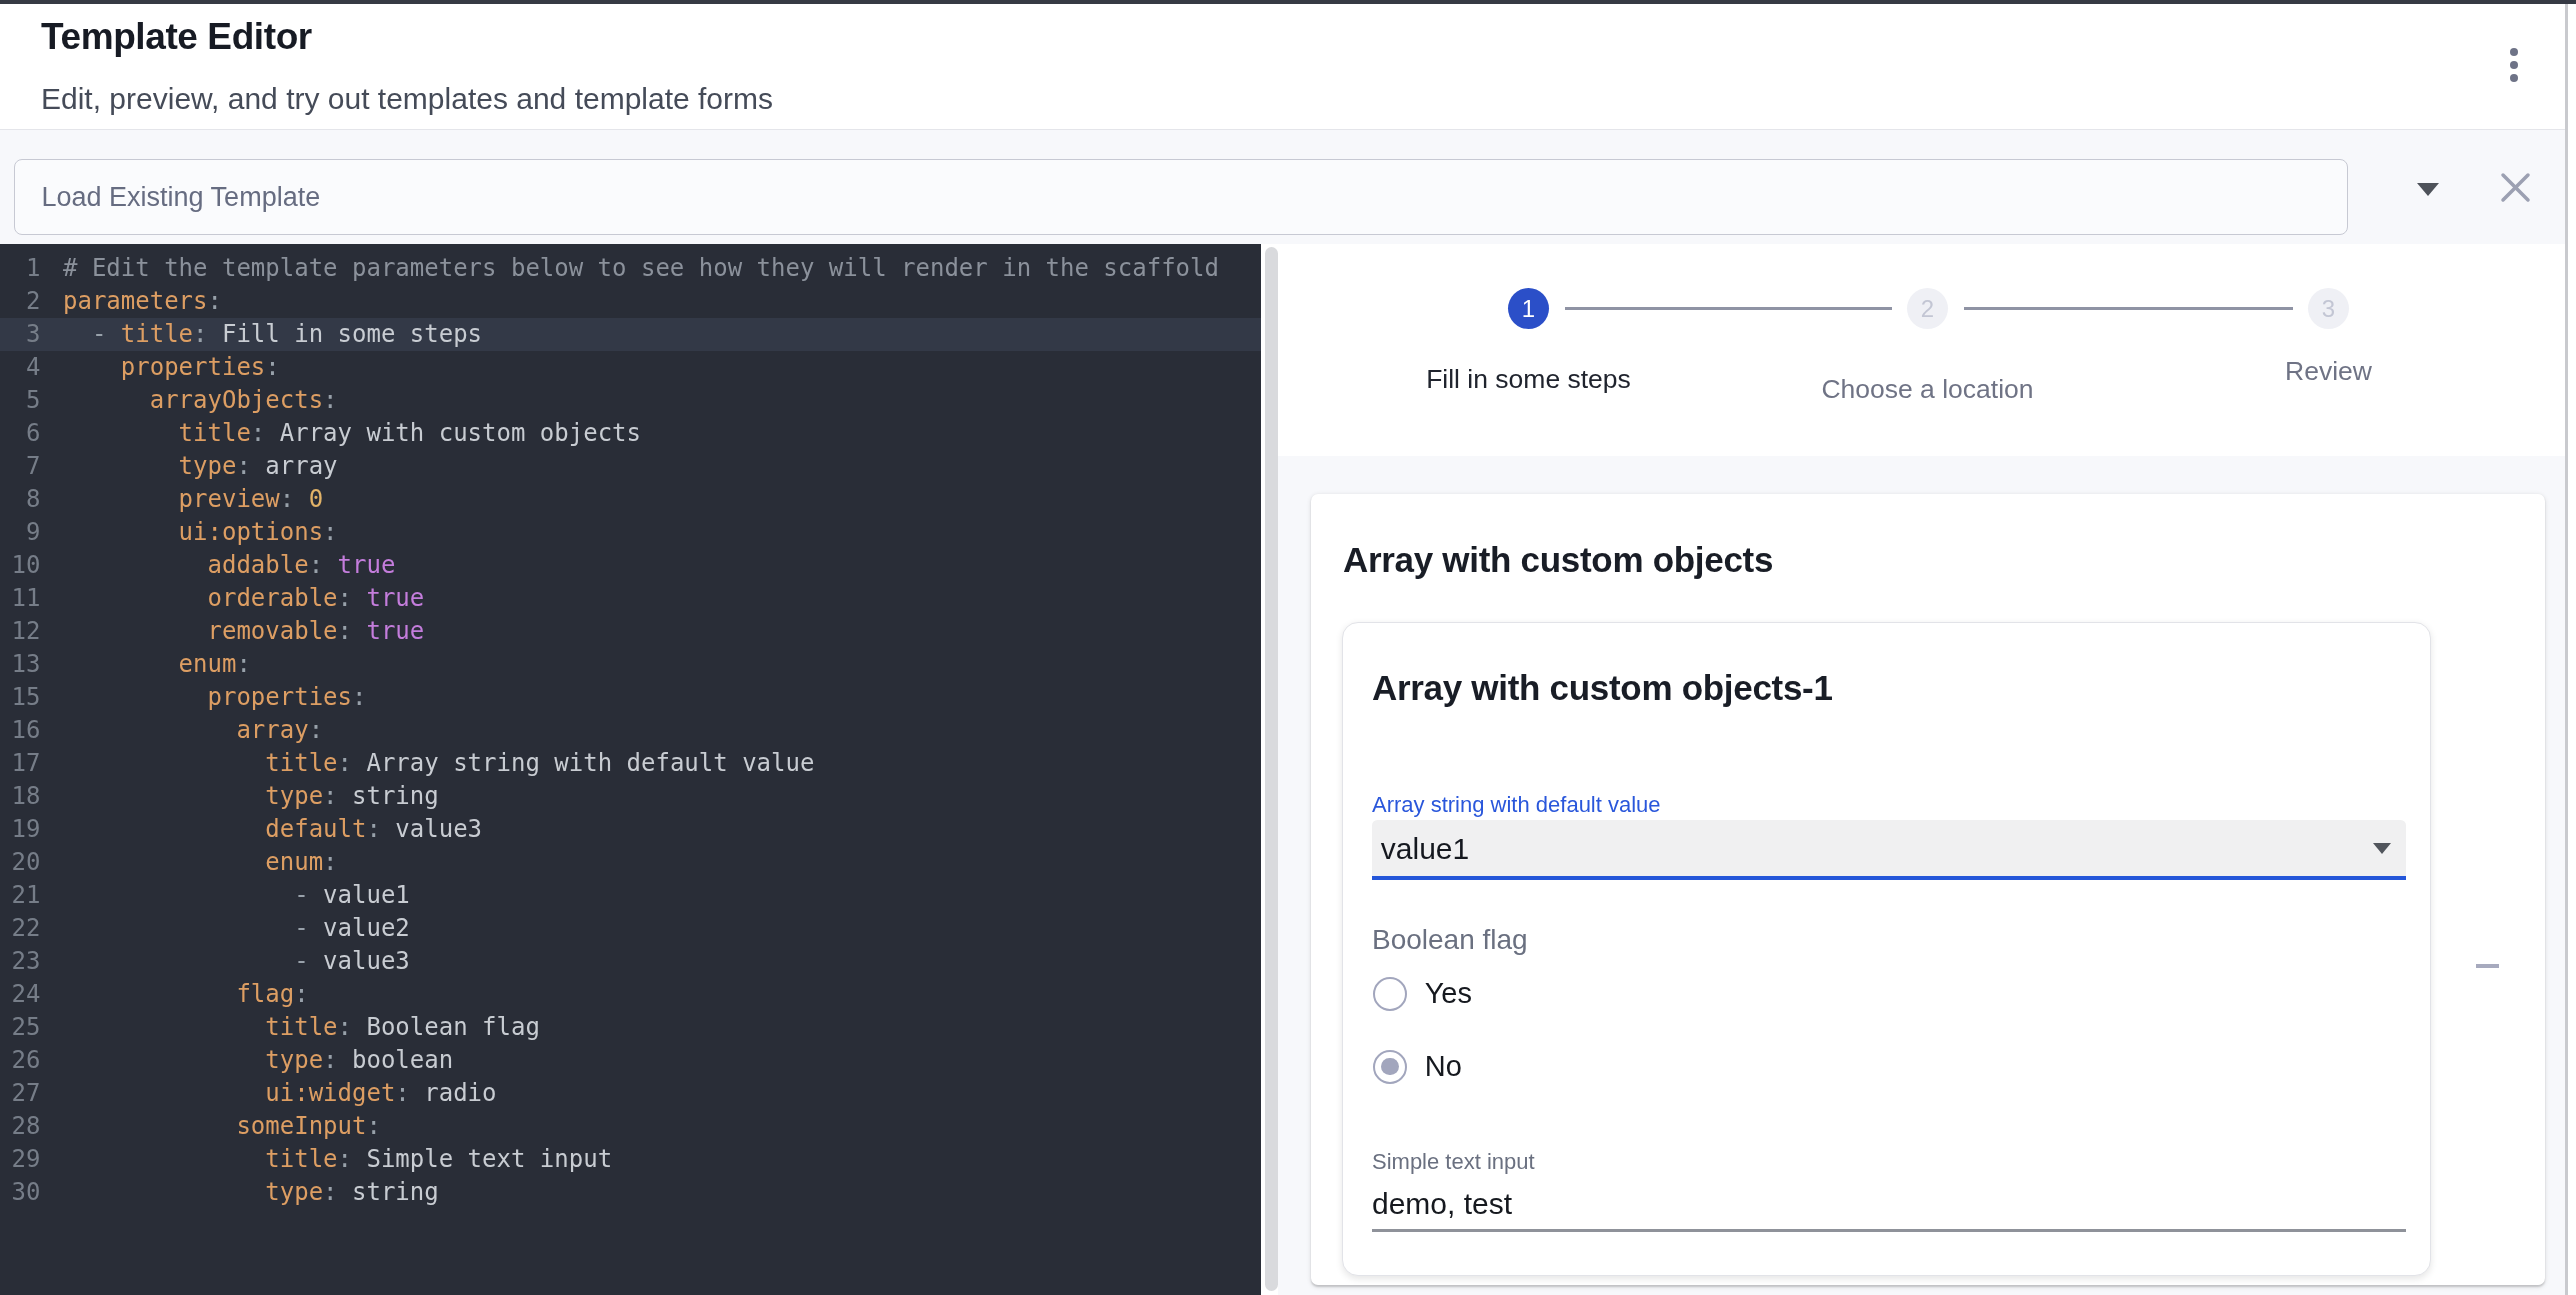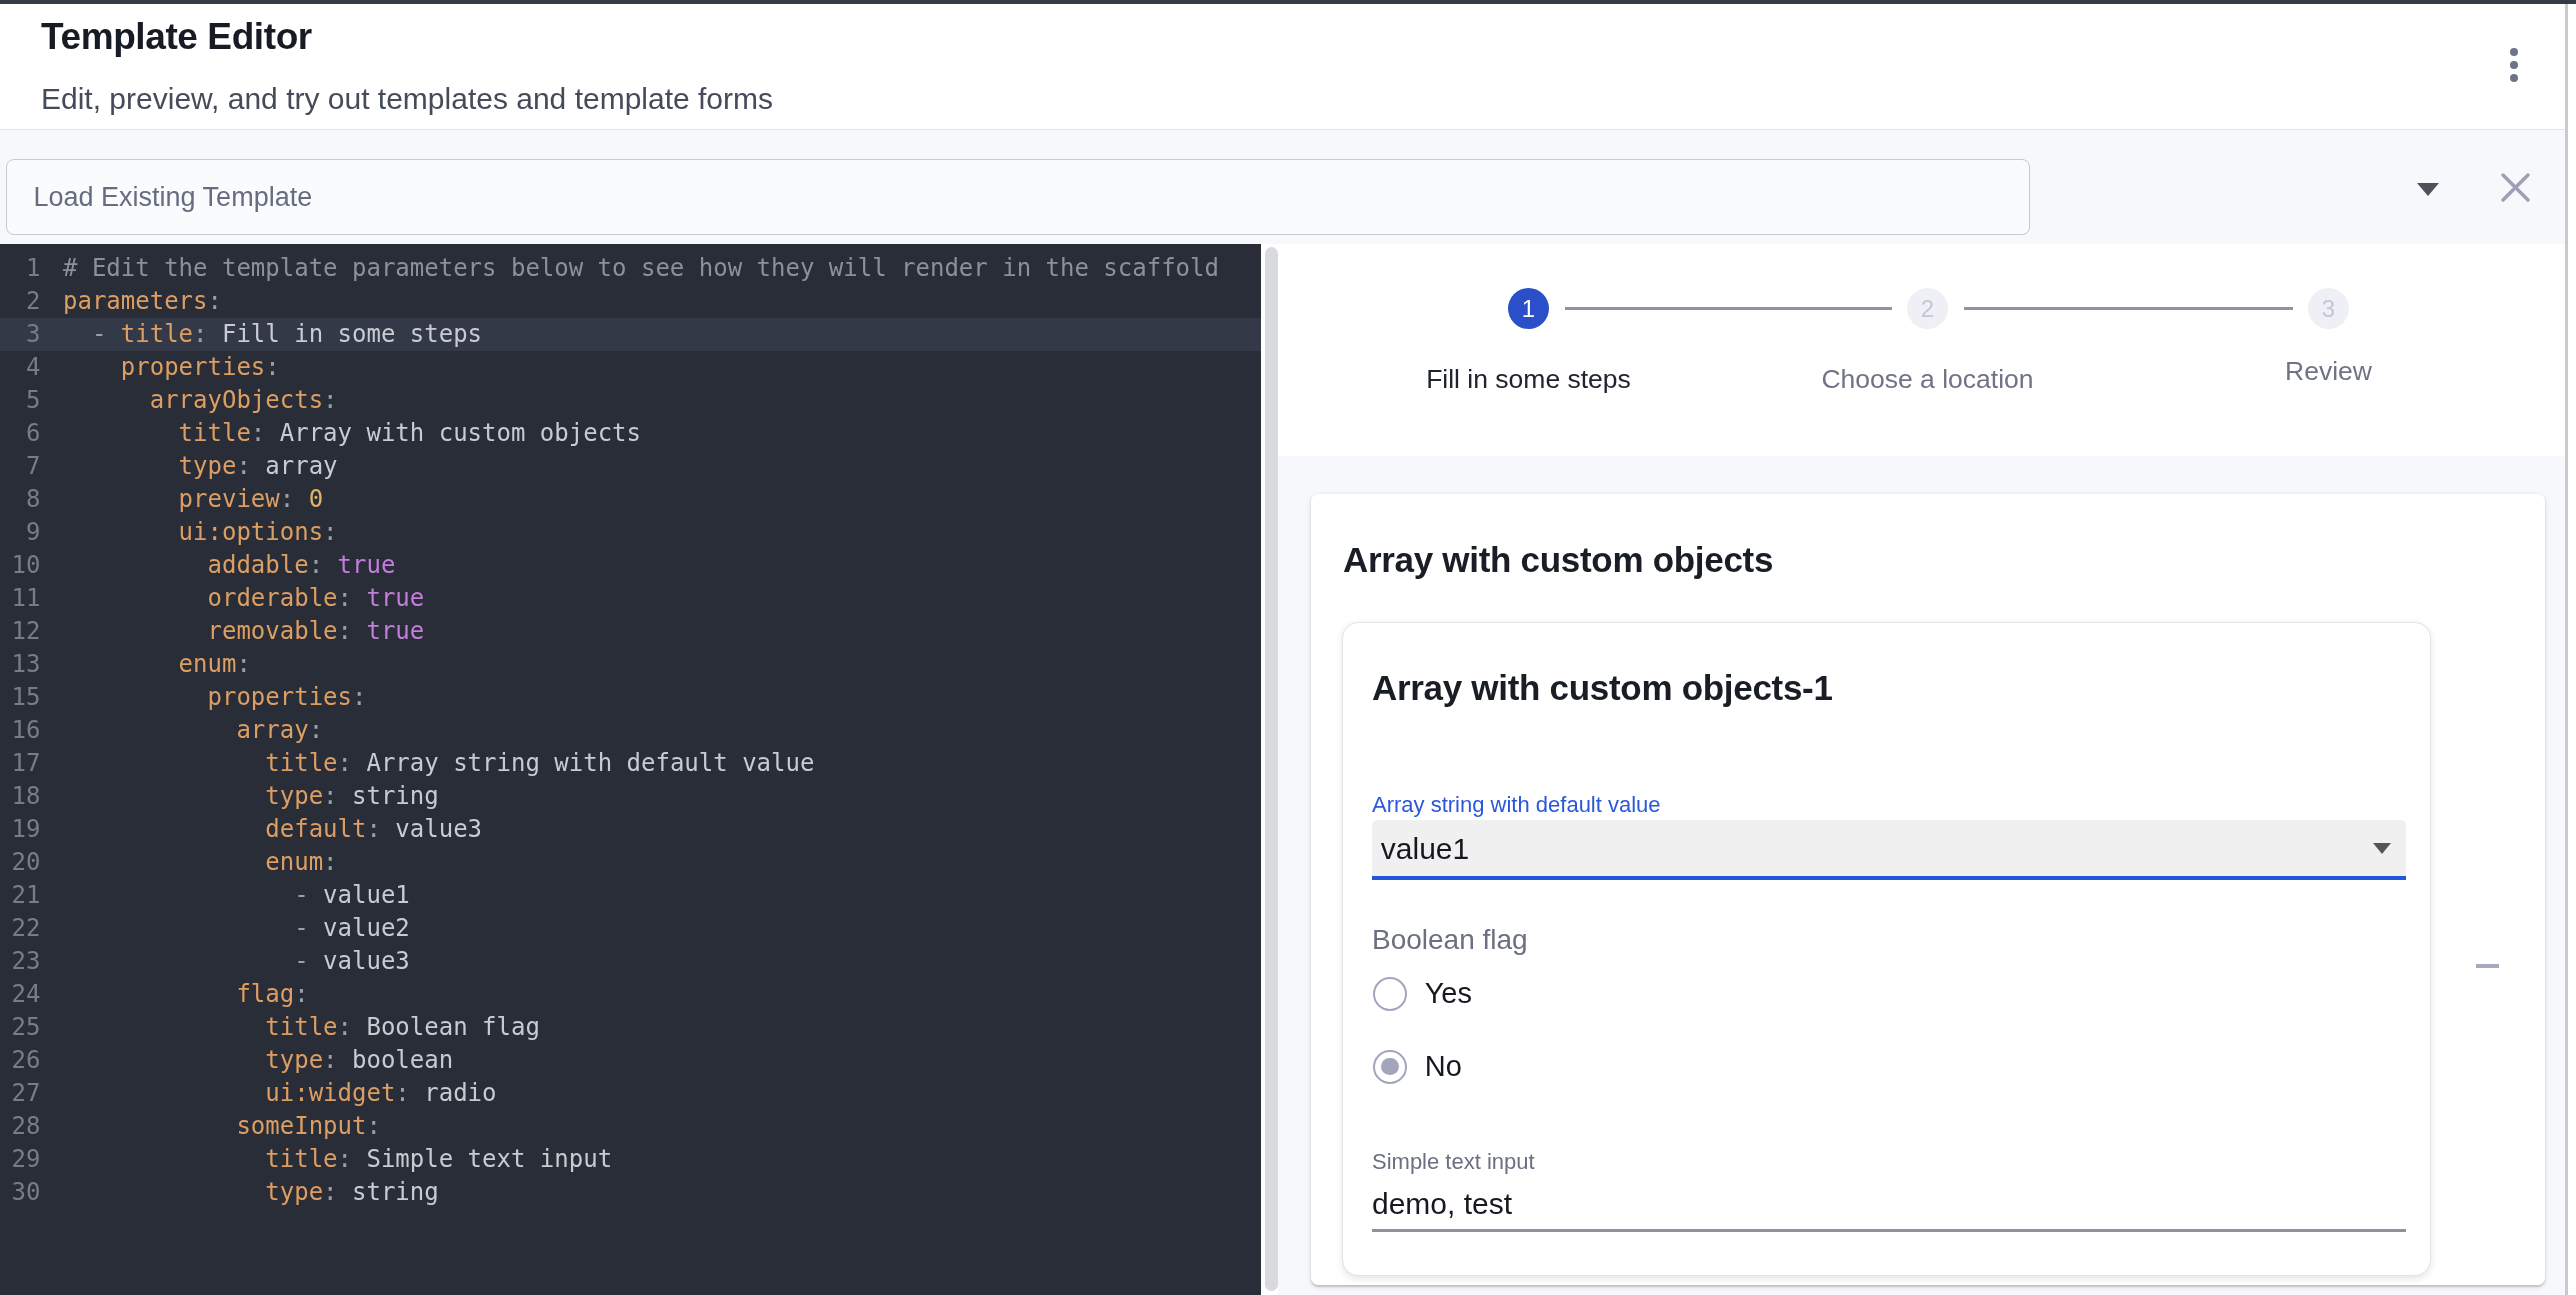--- a/index.html
+++ b/index.html
@@ -18,21 +18,21 @@
 
   
   .header{left:0;top:3.5px;width:2576px;height:125px;background:#ffffff;}
   .page-title{left:41px;top:12.4px;font-size:37px;font-weight:700;color:#171b24;letter-spacing:-0.4px;}
   .page-subtitle{left:41px;top:78px;font-size:30px;color:#454b58;}
   .kebab-btn{left:2489px;top:37px;width:49px;height:49px;display:flex;flex-direction:column;align-items:center;justify-content:center;gap:5.3px;cursor:pointer;background:none;border:none;padding:0;}
   .kebab-btn i{width:8px;height:8px;border-radius:50%;background:#6e7387;display:block;}
 
   
   .toolbar{left:0;top:129px;width:2576px;height:115px;background:#f7f8fb;border-top:1.8px solid #e4e5ea;box-sizing:border-box;}
-  .load-select{left:6px;top:159px;width:2024px;height:76px;box-sizing:border-box;background:#fafbfd;border:1.8px solid #c7c9d3;border-radius:8px;display:flex;align-items:center;cursor:pointer;}
+  .load-select{left:14px;top:159px;width:2334px;height:76px;box-sizing:border-box;background:#fafbfd;border:1.8px solid #c7c9d3;border-radius:8px;display:flex;align-items:center;cursor:pointer;}
   .load-select .ph{margin-left:26.5px;font-size:27px;color:#666c81;}
   .load-caret{left:2417px;top:183px;width:0;height:0;border-left:11.5px solid transparent;border-right:11.5px solid transparent;border-top:13.3px solid #4e525a;}
   .clear-btn{left:2495px;top:167px;width:41px;height:41px;background:none;border:none;padding:0;cursor:pointer;}
   .clear-btn svg{display:block;}
 
   
   .editor{left:0;top:244px;width:1261px;height:1051px;background:#292d37;overflow:hidden;cursor:text;}
   .ed-inner{padding-top:8px;}
   .ed-line{height:33px;line-height:33px;white-space:pre;display:flex;
     font-family:"DejaVu Sans Mono", monospace;font-size:24px;}
@@ -153,21 +153,21 @@
 <div class="abs divider-handle"></div>
 
 <div class="abs right-pane"></div>
 <div class="abs gray-area"></div>
 
 <div id="stepper">
     <div class="abs step-circle active" style="left: 1508px; top: 288px;">1</div>
     <div class="abs step-label active" style="left: 1299px; top: 364px;">Fill in some steps</div>
     <div class="abs step-connector" style="left: 1565px; top: 307px; width: 327px;"></div>
     <div class="abs step-circle upcoming" style="left: 1907px; top: 288px;">2</div>
-    <div class="abs step-label upcoming" style="left: 1698px; top: 364px; text-align: center;">Choose a location</div>
+    <div class="abs step-label upcoming" style="left: 1698px; top: 374px; text-align: center;">Choose a location</div>
     <div class="abs step-connector" style="left: 1964px; top: 307px; width: 329px;"></div>
     <div class="abs step-circle upcoming" style="left: 2308px; top: 288px;">3</div>
     <div class="abs step-label upcoming" style="left: 2099px; top: 356px;">Review</div>
   </div>
 
 <div class="abs outer-card"></div>
 <div class="abs section-title">Array with custom objects</div>
 <div class="abs inner-card"></div>
 <div class="abs item-title">Array with custom objects-1</div>
 

